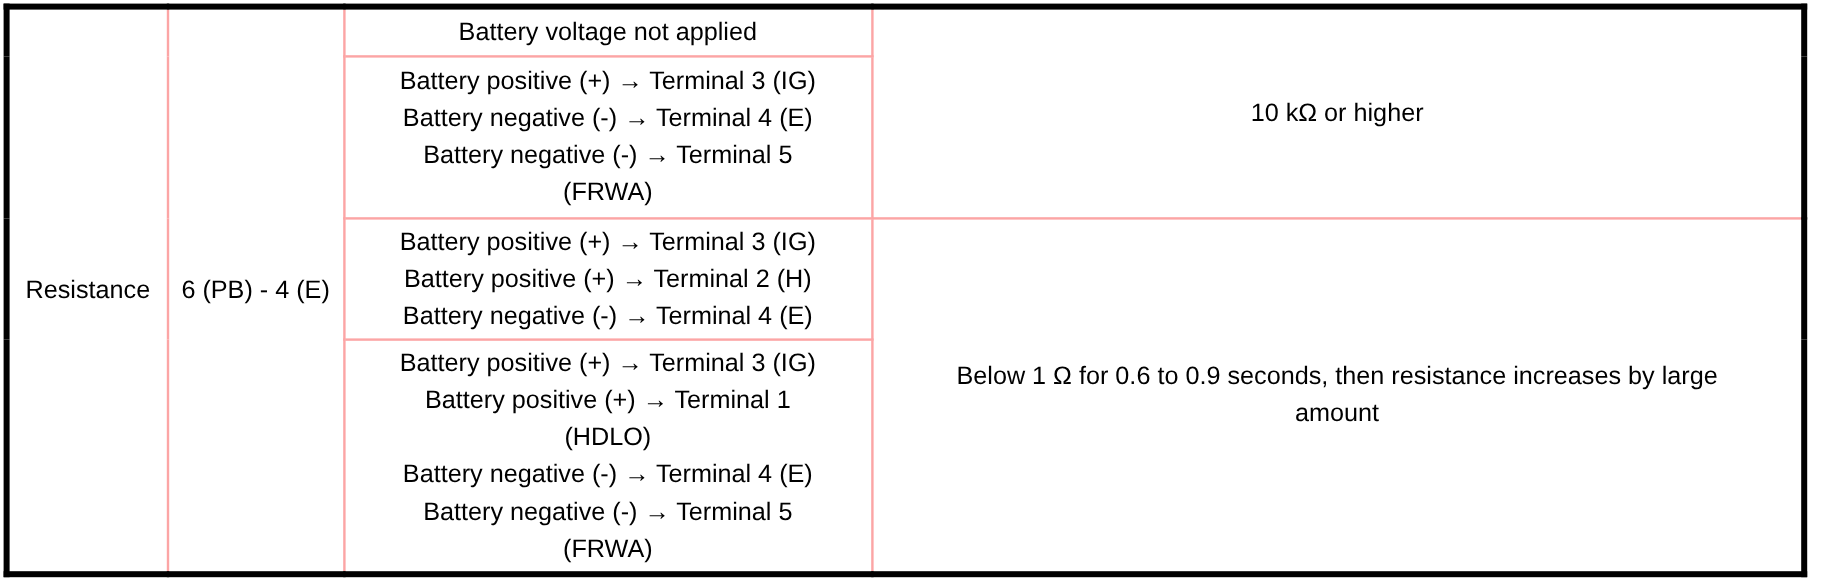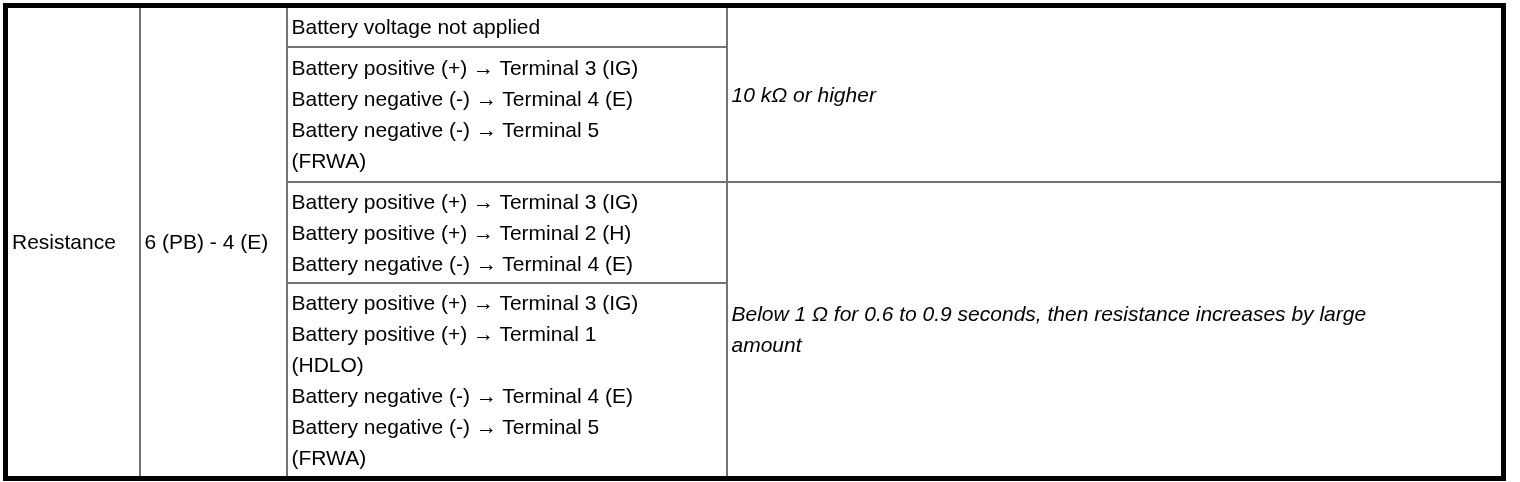--- a/index.html
+++ b/index.html
@@ -13,33 +13,34 @@
     color: #000000;
     padding: 3px 0 0 3px;
   }
   table.spec-table {
     border-collapse: collapse;
     table-layout: fixed;
     width: 1503px;
     border: 5px solid #000000;
   }
   table.spec-table td {
-    border: 2px solid #737373;
+    border: 2px solid #fca5a5;
+    text-align: center;
     vertical-align: middle;
     font-size: 21px;
     line-height: 31px;
     padding: 3px 4px;
     white-space: pre-line;
     overflow: hidden;
   }
   tr.r1 { height: 41px; }
   tr.r2 { height: 135px; }
   tr.r3 { height: 99px; }
   tr.r4 { height: 190px; }
-  td.c-spec { padding: 3px 16px; font-style: italic; }
+  td.c-spec { padding: 3px 16px; }
 </style>
 </head>
 <body>
 
 <div class="page">
   <table class="spec-table">
     <colgroup>
       <col style="width:134px">
       <col style="width:147px">
       <col style="width:440px">

